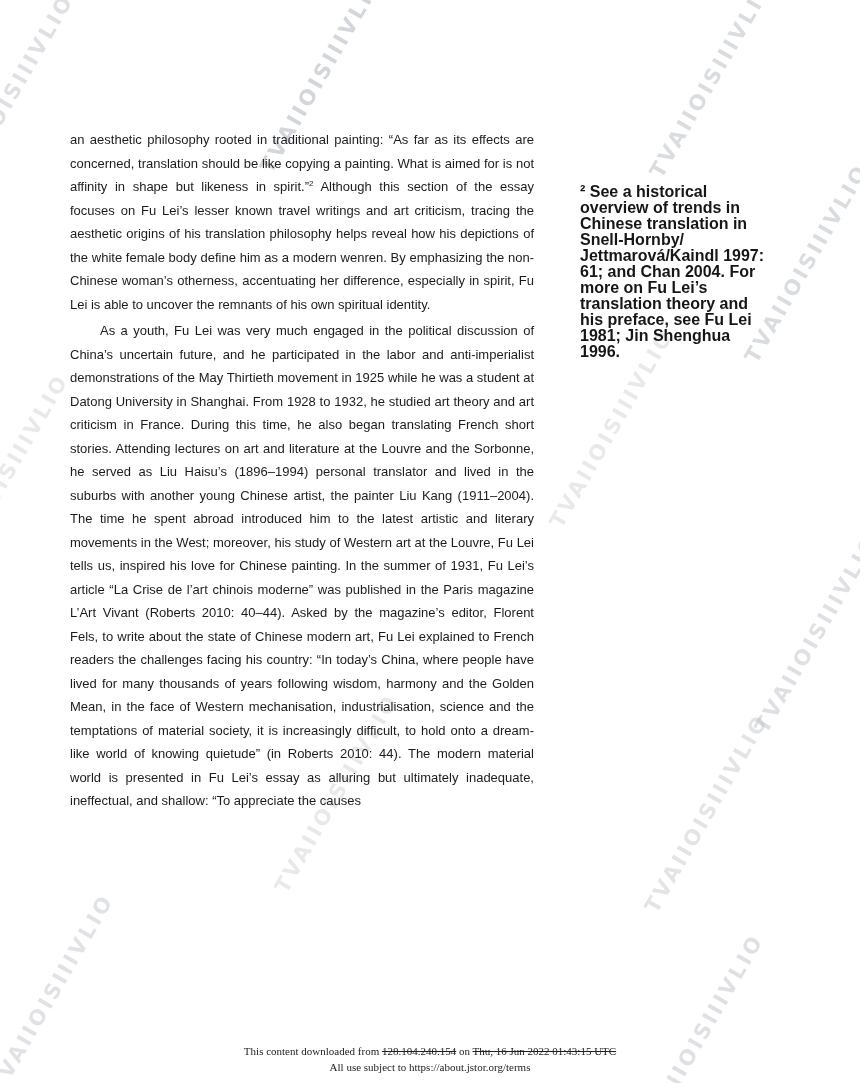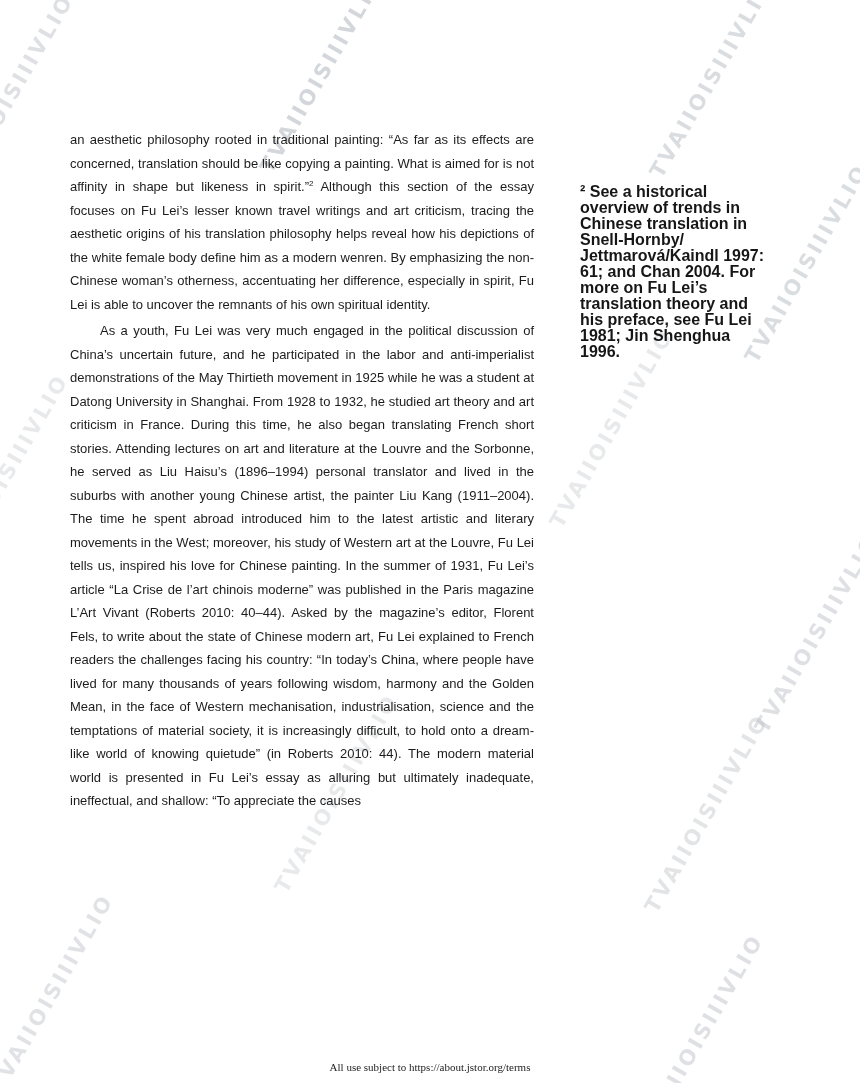--- a/index.html
+++ b/index.html
@@ -108,17 +108,18 @@
   <div class="content-layer">
 
     <div class="body-col">
         <p class="para"><span>an aesthetic philosophy rooted in traditional painting: “As far as its effects are concerned, translation should be like copying a painting. What is aimed for is not affinity in shape but likeness in spirit.”</span><sup>2</sup><span> Although this section of the essay focuses on Fu Lei’s lesser known travel writings and art criticism, tracing the aesthetic origins of his translation philosophy helps reveal how his depictions of the white female body define him as a modern </span><span class="it">wenren</span><span>. By emphasizing the non-Chinese woman’s otherness, accentuating her difference, especially in spirit, Fu Lei is able to uncover the remnants of his own spiritual identity.</span></p>
         <p class="para indent"><span>As a youth, Fu Lei was very much engaged in the political discussion of China’s uncertain future, and he participated in the labor and anti-imperialist demonstrations of the May Thirtieth movement in 1925 while he was a student at Datong University in Shanghai. From 1928 to 1932, he studied art theory and art criticism in France. During this time, he also began translating French short stories. Attending lectures on art and literature at the Louvre and the Sorbonne, he served as Liu Haisu’s (1896–1994) personal translator and lived in the suburbs with another young Chinese artist, the painter Liu Kang (1911–2004). The time he spent abroad introduced him to the latest artistic and literary movements in the West; moreover, his study of Western art at the Louvre, Fu Lei tells us, inspired his love for Chinese painting. In the summer of 1931, Fu Lei’s article “La Crise de l’art chinois moderne” was published in the Paris magazine </span><span class="it">L’Art Vivant</span><span> (Roberts 2010: 40–44). Asked by the magazine’s editor, Florent Fels, to write about the state of Chinese modern art, Fu Lei explained to French readers the challenges facing his country: “In today’s China, where people have lived for many thousands of years following wisdom, harmony and the Golden Mean, in the face of Western mechanisation, industrialisation, science and the temptations of material society, it is increasingly difficult, to hold onto a dream-like world of knowing quietude” (in Roberts 2010: 44). The modern material world is presented in Fu Lei’s essay as alluring but ultimately inadequate, ineffectual, and shallow: “To appreciate the causes</span></p>
       </div>
 
     <div class="sidenote">² See a historical overview of trends in Chinese translation in Snell-Hornby/ Jettmarová/Kaindl 1997: 61; and Chan 2004. For more on Fu Lei’s translation theory and his preface, see Fu Lei 1981; Jin Shenghua 1996.</div>
 
 
+    <div class="dl-footer"><span>This content downloaded from </span><span class="strike">128.104.240.154</span><span> on </span><span class="strike">Thu, 16 Jun 2022 01:43:15 UTC</span></div>
 
     <div class="terms-line">All use subject to https://about.jstor.org/terms</div>
 
   </div>
 </div>
 
 </body></html>

